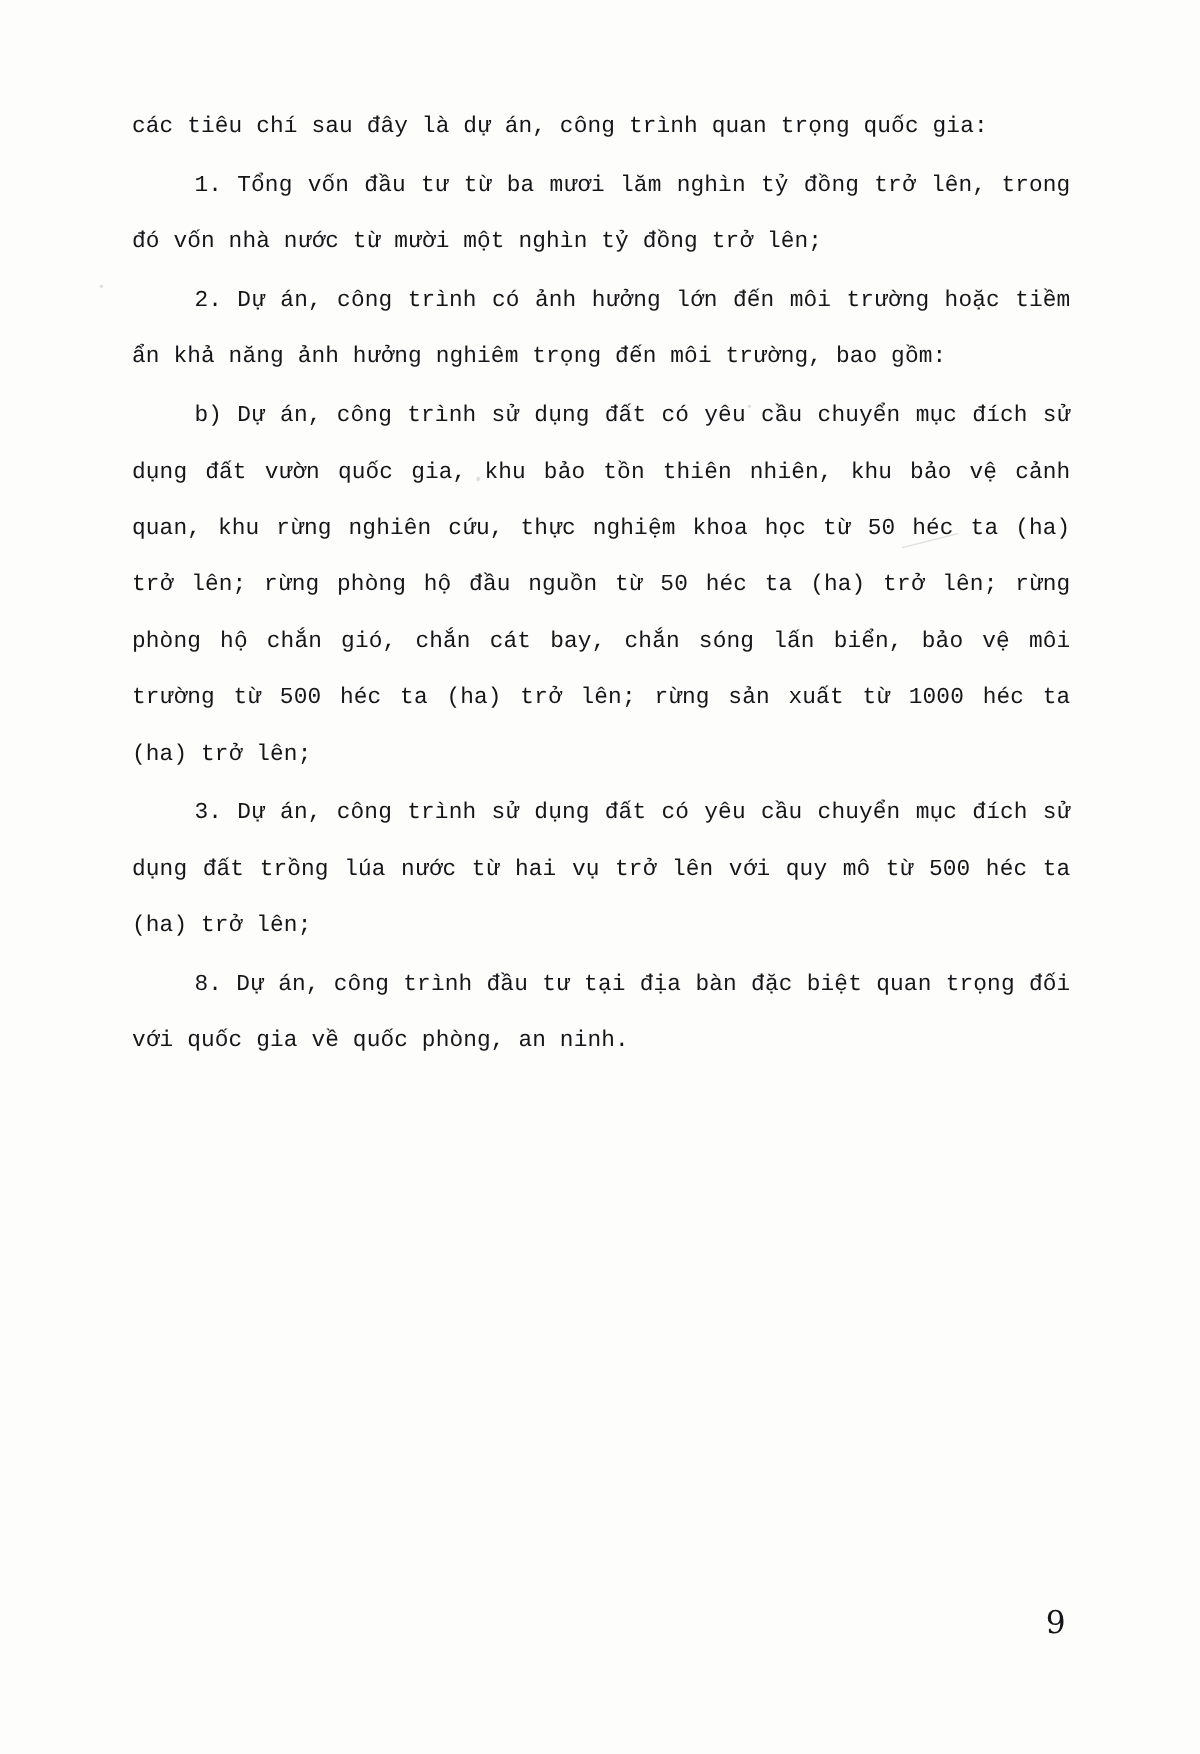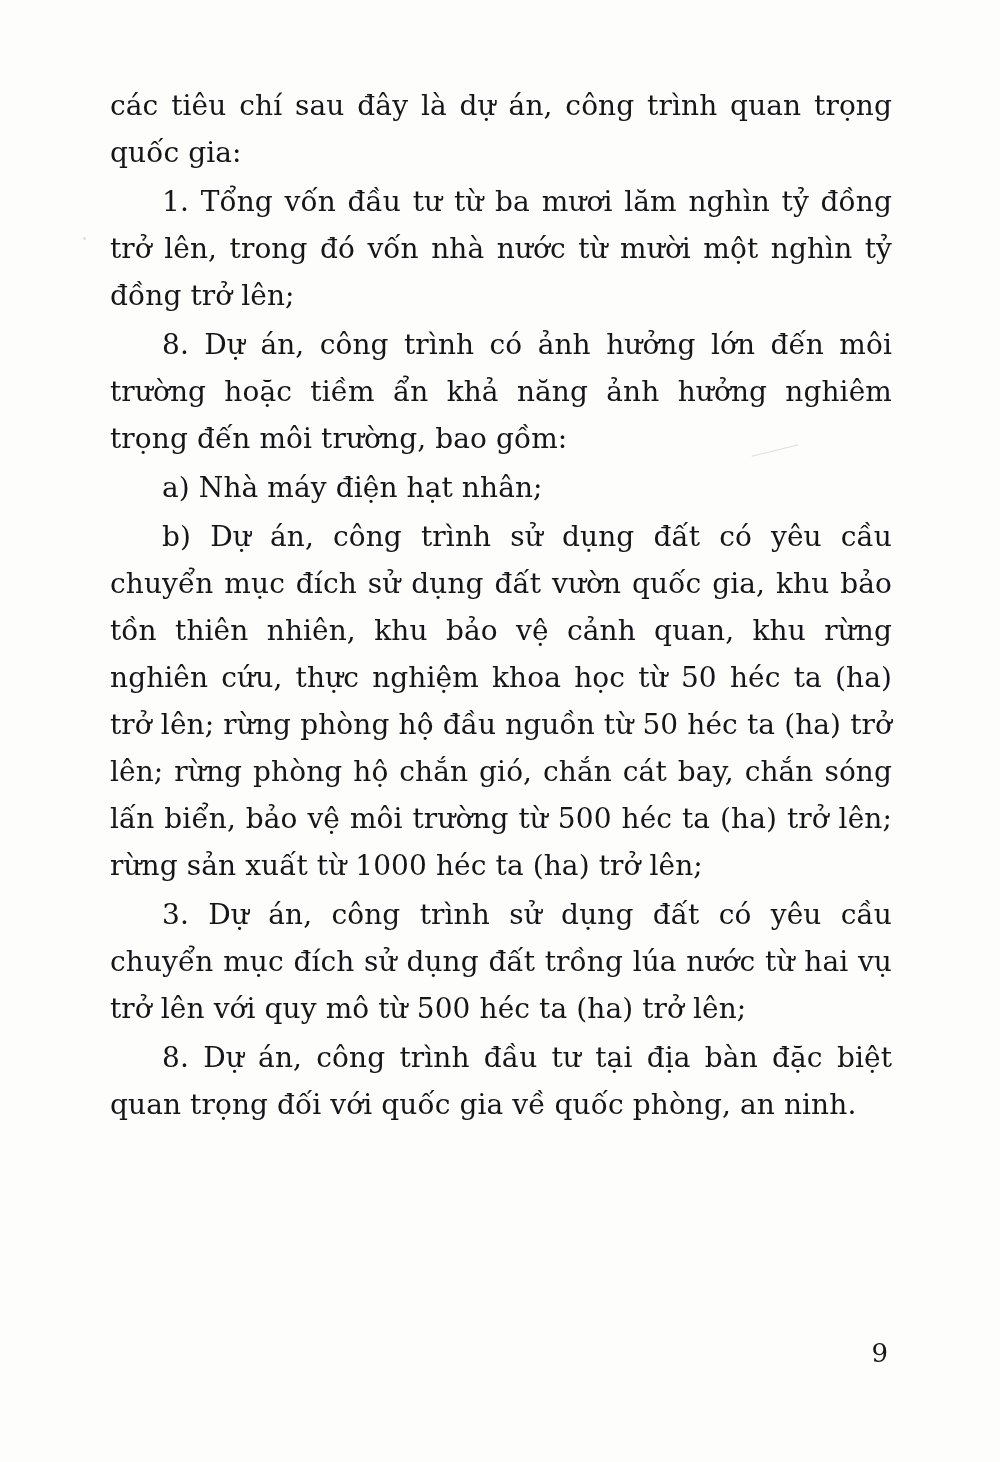--- a/index.html
+++ b/index.html
@@ -16,26 +16,27 @@
     font-family: "DejaVu Serif", serif;
   }
   .content {
     position: absolute;
     left: 110px;
     top: 82px;
     width: 782px;
   }
   .para {
     margin: 0 0 2px 0;
-    font-size: 28px;
+    font-size: 19px;
     line-height: 47px;
     color: #15151a;
     text-align: justify;
     text-justify: inter-word;
     letter-spacing: 0.1px;
+    font-family: Liberation Mono, monospace;
   }
   .para.indent {
     text-indent: 52px;
   }
   .para.nojust {
     text-align: left;
   }
   .page-number {
     position: absolute;
     right: 112px;
@@ -61,22 +62,21 @@
 <div class="page">
 
   <div class="speck s1"></div>
   <div class="speck s2"></div>
   <div class="speck s3"></div>
   <div class="speck s4"></div>
 
   <div class="content">
     <p class="para">các tiêu chí sau đây là dự án, công trình quan trọng quốc gia:</p>
     <p class="para indent">1. Tổng vốn đầu tư từ ba mươi lăm nghìn tỷ đồng trở lên, trong đó vốn nhà nước từ mười một nghìn tỷ đồng trở lên;</p>
-    <p class="para indent">8. Dự án, công trình có ảnh hưởng lớn đến môi trường hoặc tiềm ẩn khả năng ảnh hưởng nghiêm trọng đến môi trường, bao gồm:</p>
-    <p class="para indent nojust">a) Nhà máy điện hạt nhân;</p>
+    <p class="para indent">2. Dự án, công trình có ảnh hưởng lớn đến môi trường hoặc tiềm ẩn khả năng ảnh hưởng nghiêm trọng đến môi trường, bao gồm:</p>
     <p class="para indent">b) Dự án, công trình sử dụng đất có yêu cầu chuyển mục đích sử dụng đất vườn quốc gia, khu bảo tồn thiên nhiên, khu bảo vệ cảnh quan, khu rừng nghiên cứu, thực nghiệm khoa học từ 50 héc ta (ha) trở lên; rừng phòng hộ đầu nguồn từ 50 héc ta (ha) trở lên; rừng phòng hộ chắn gió, chắn cát bay, chắn sóng lấn biển, bảo vệ môi trường từ 500 héc ta (ha) trở lên; rừng sản xuất từ 1000 héc ta (ha) trở lên;</p>
     <p class="para indent">3. Dự án, công trình sử dụng đất có yêu cầu chuyển mục đích sử dụng đất trồng lúa nước từ hai vụ trở lên với quy mô từ 500 héc ta (ha) trở lên;</p>
     <p class="para indent">8. Dự án, công trình đầu tư tại địa bàn đặc biệt quan trọng đối với quốc gia về quốc phòng, an ninh.</p>
   </div>
 
   <div class="page-number">9</div>
 
 </div>
 
 </body></html>

